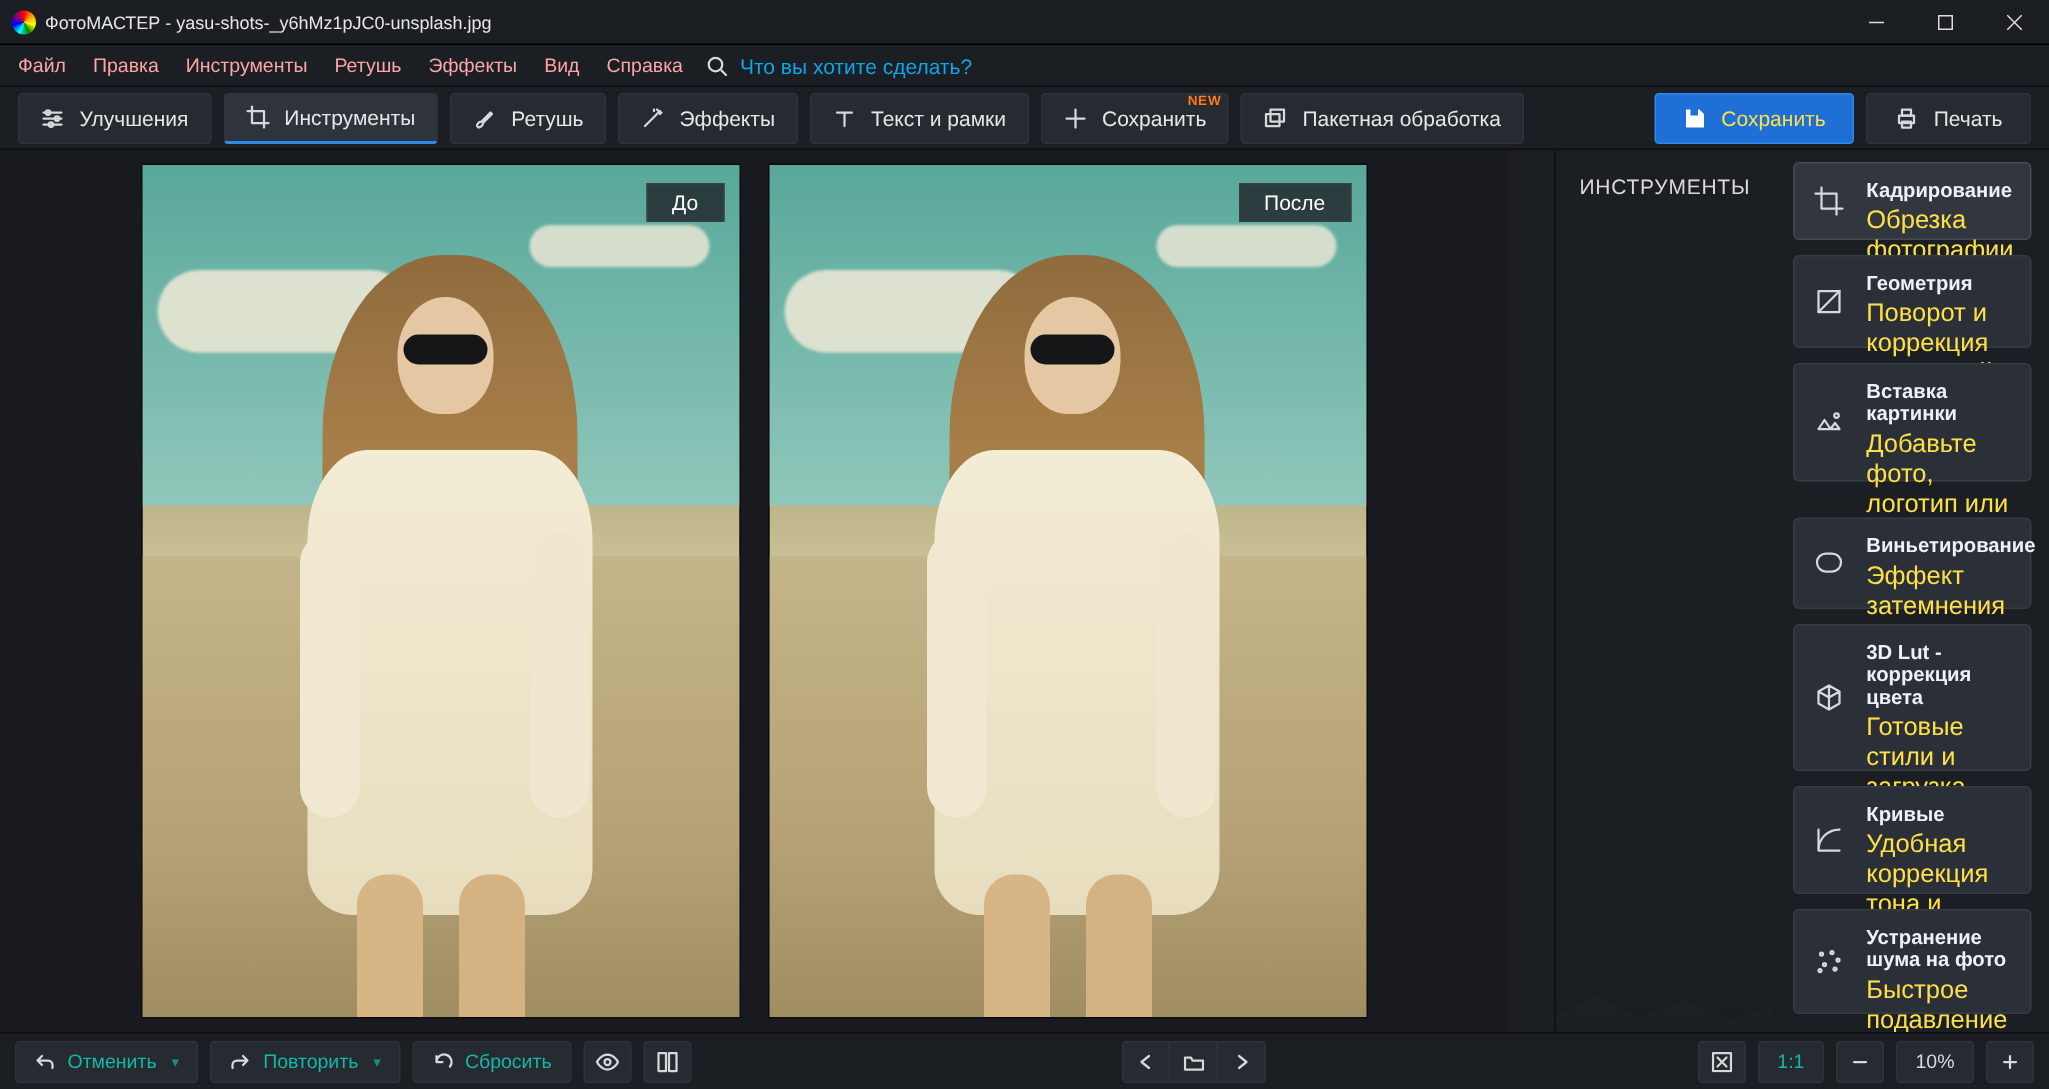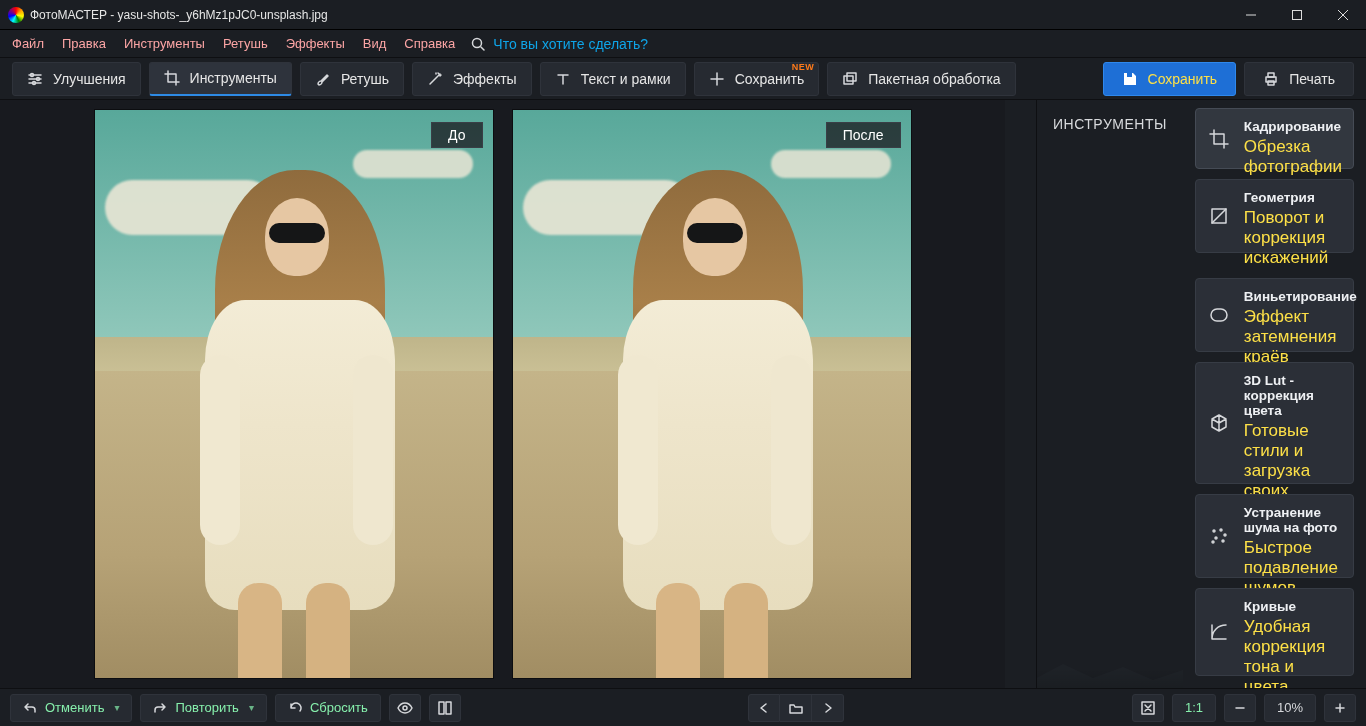--- a/index.html
+++ b/index.html
@@ -57,21 +57,21 @@
   .rpanel-body { flex:1; overflow-y:auto; padding:8px 12px 12px; display:flex; flex-direction:column; gap:10px; }
   .rgroup-gap { height:6px; }
   .rcard { background:#2b2f37; border:1px solid #373c45; border-radius:4px; padding:10px 12px 10px 48px; position:relative; min-height:48px; }
   .rcard.active { background:#32373f; border-color:#454b55; }
   .rcard .rico { position:absolute; left:12px; top:50%; transform:translateY(-50%); width:22px; height:22px; display:flex; align-items:center; justify-content:center; }
   .rcard .rtitle { color:#eef0f3; font-weight:600; font-size:13.5px; margin-bottom:3px; }
   .rcard .rsub { color:#fde047; font-size:17px; }
 
   
   .bottombar { height:38px; background:#1b1e23; border-top:1px solid #0e0f12; display:flex; align-items:center; padding:0 10px; gap:8px; }
-  .bbtn { height:28px; display:flex; align-items:center; gap:8px; padding:0 12px; background:#262a31; border:1px solid #2f333b; border-radius:3px; color:#86efac; font-size:13px; }
+  .bbtn { height:28px; display:flex; align-items:center; gap:8px; padding:0 12px; background:#262a31; border:1px solid #2f333b; border-radius:3px; color:#14b8a6; font-size:13px; }
   .bbtn.icon-only{padding:0; width:32px; justify-content:center;}
   .bbtn .chev{font-size:10px; opacity:.7; margin-left:2px;}
   .bgroup { display:flex; }
   .bgroup .bbtn { border-radius:0; }
   .bgroup .bbtn:first-child { border-radius:3px 0 0 3px; }
   .bgroup .bbtn:last-child { border-radius:0 3px 3px 0; border-left:none;}
   .bgroup .bbtn + .bbtn { border-left:none; }
   .zoom-label{min-width:46px; text-align:center; color:#d6d8db;}
 
   svg { display:block; }
@@ -244,62 +244,72 @@
         <div class="rcard">
           <div class="rico">
             <svg width="20" height="20" class="ico-stroke">
               <rect x="3" y="3" width="14" height="14"></rect>
               <path d="M3 17L17 3"></path>
             </svg>
           </div>
           <div class="rtitle">Геометрия</div>
           <div class="rsub">Поворот и коррекция искажений</div>
         </div>
+        <div class="rcard">
+          <div class="rico">
+            <svg width="20" height="20" class="ico-stroke">
+              <path d="M3 14l4-6 4 6zM11 14l3-4 3 4z"></path>
+              <circle cx="15" cy="5" r="1.5"></circle>
+            </svg>
+          </div>
+          <div class="rtitle">Вставка картинки</div>
+          <div class="rsub">Добавьте фото, логотип или клипарт</div>
+        </div>
         <div class="rgroup-gap"></div>
         <div class="rcard">
           <div class="rico">
             <svg width="20" height="20" class="ico-stroke">
               <rect x="2" y="4" width="16" height="12" rx="6"></rect>
             </svg>
           </div>
           <div class="rtitle">Виньетирование</div>
           <div class="rsub">Эффект затемнения краёв</div>
         </div>
         <div class="rcard">
           <div class="rico">
             <svg width="20" height="20" class="ico-stroke">
               <path d="M10 2l7 4v8l-7 4-7-4V6zM10 2v8m0 0l7-4m-7 4l-7-4m7 4v8"></path>
             </svg>
           </div>
           <div class="rtitle">3D Lut - коррекция цвета</div>
           <div class="rsub">Готовые стили и загрузка своих пресетов</div>
+        </div>
+        <div class="rcard">
+          <div class="rico">
+            <svg width="20" height="20" class="ico-stroke">
+              <path d="M3 17c0-8 6-14 14-14M3 3v14h14"></path>
+            </svg>
+          </div>
+          <div class="rtitle">Кривые</div>
+          <div class="rsub">Удобная коррекция тона и цвета</div>
         </div>
         <div class="rcard">
           <div class="rico">
             <svg width="20" height="20" class="ico-stroke">
               <circle cx="5" cy="5" r="1"></circle>
               <circle cx="12" cy="4" r="1"></circle>
               <circle cx="16" cy="9" r="1"></circle>
               <circle cx="7" cy="12" r="1"></circle>
               <circle cx="14" cy="15" r="1"></circle>
               <circle cx="4" cy="16" r="1"></circle>
             </svg>
           </div>
           <div class="rtitle">Устранение шума на фото</div>
           <div class="rsub">Быстрое подавление шумов</div>
         </div>
-        <div class="rcard">
-          <div class="rico">
-            <svg width="20" height="20" class="ico-stroke">
-              <path d="M3 17c0-8 6-14 14-14M3 3v14h14"></path>
-            </svg>
-          </div>
-          <div class="rtitle">Кривые</div>
-          <div class="rsub">Удобная коррекция тона и цвета</div>
-        </div>
       </div>
   </div>
 </div>
 
 <div class="bottombar">
   <div class="bbtn">
     <svg width="14" height="14" class="ico-stroke">
         <path d="M5 3L2 6l3 3M2 6h7a3 3 0 013 3v2"></path>
       </svg>
     <span>Отменить</span>

